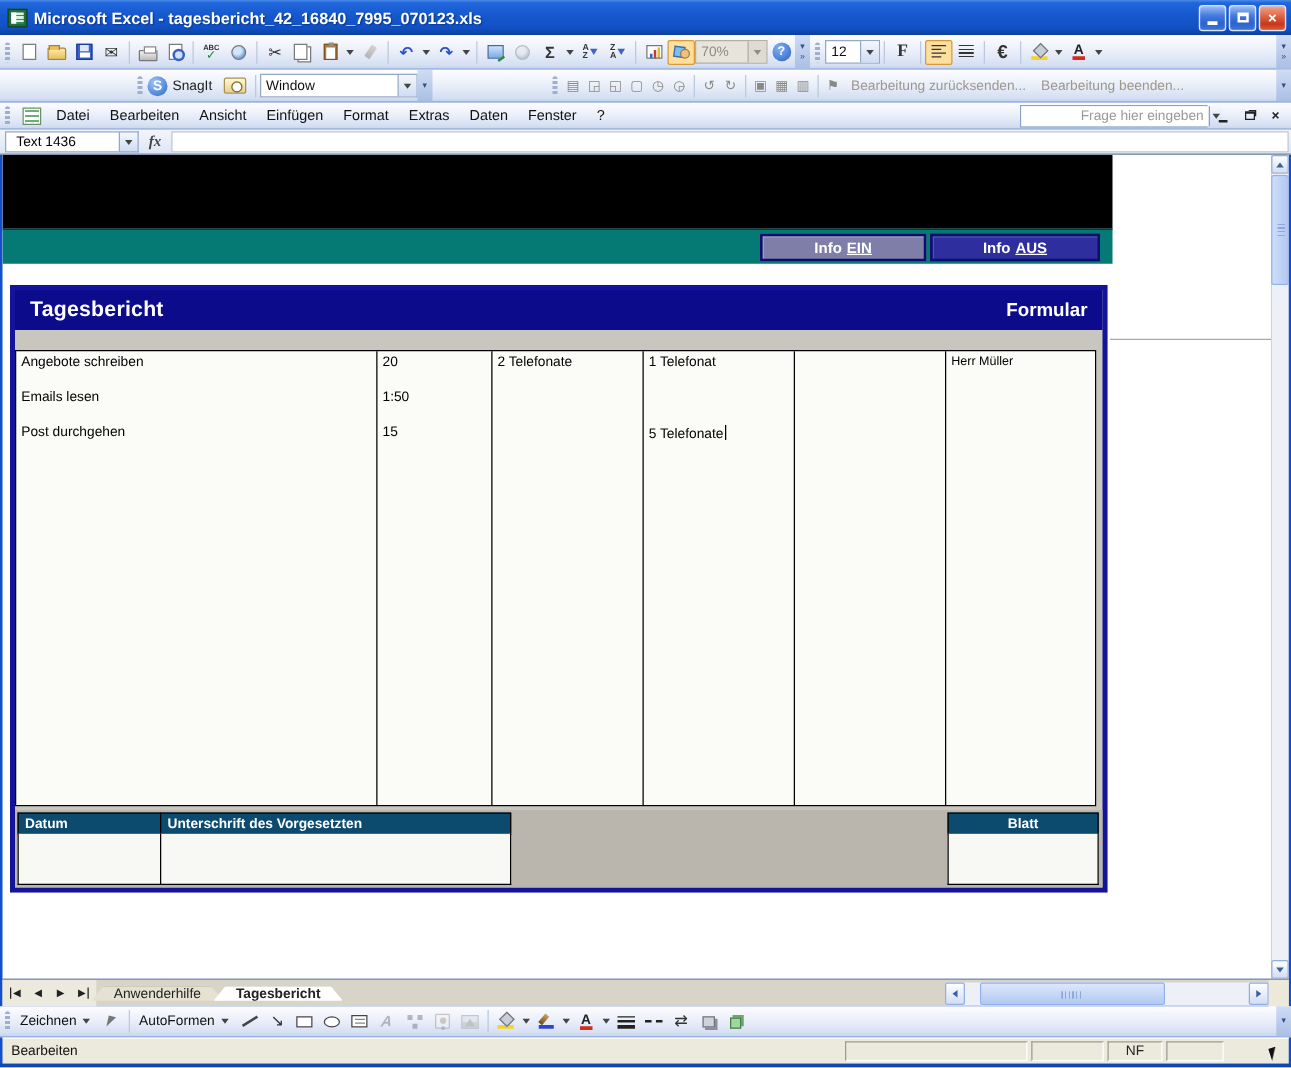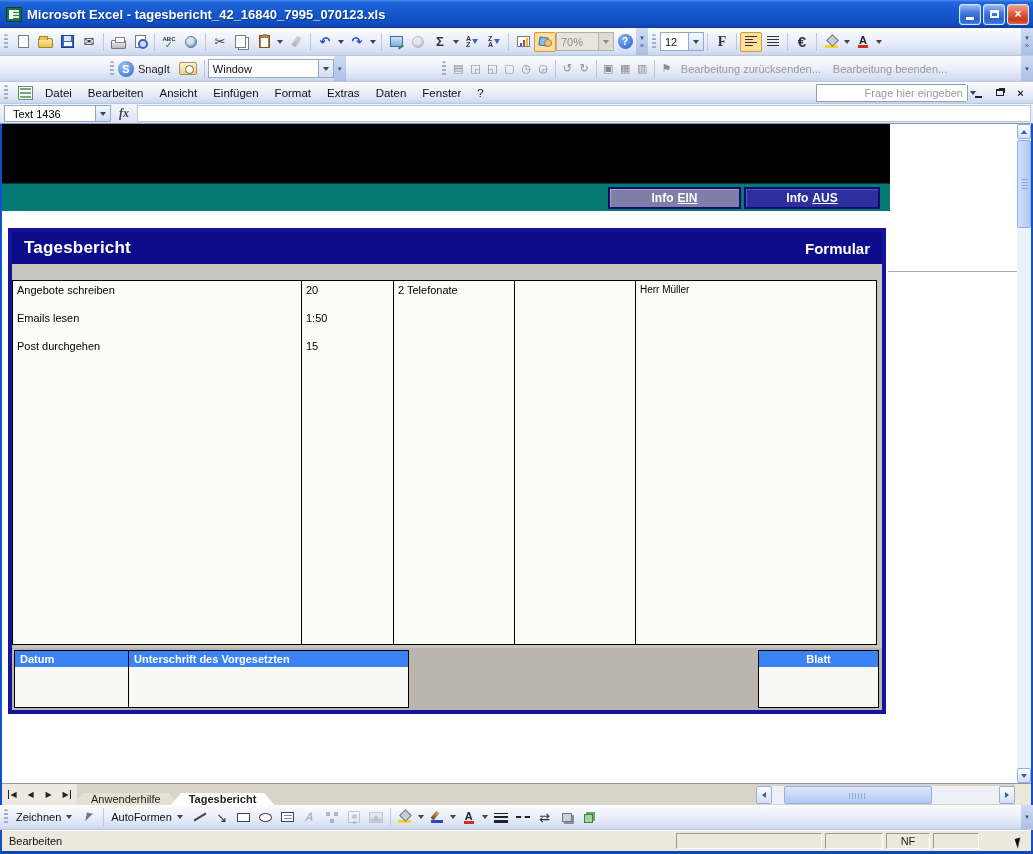--- a/index.html
+++ b/index.html
@@ -155,21 +155,21 @@
   .form-title { font-size:17px; font-weight:bold; letter-spacing:.2px; }
   .form-corner { font-size:15px; font-weight:bold; }
   .ftable { position:absolute; left:0; top:48px; width:865px; height:365px;
     display:flex; background:#fbfbf8; border:1px solid #000; }
   .fcol { border-right:1px solid #000; height:100%; overflow:hidden; }
   .fcol:last-child { border-right:none; }
   .cline { height:28px; padding:3px 4px 0 4px; font-size:11px; color:#000; white-space:nowrap; }
   .cline.small { font-size:10px; }
   .caret { display:inline-block; width:1px; height:12px; background:#000; vertical-align:-2px; margin-left:1px; }
   .ffooter { position:absolute; left:0; right:0; top:416px; height:62px; background:#bab6ae; }
-  .fhead { position:absolute; top:2px; height:18px; background:#3b82f6; border:1px solid #000;
+  .fhead { position:absolute; top:2px; height:18px; background:#0c4a6e; border:1px solid #000;
     color:#fff; font-size:11px; font-weight:bold; display:flex; align-items:center; padding:0 5px; }
   .fcell { position:absolute; top:19px; height:41px; background:#f8f8f4; border:1px solid #000; border-top:none; }
   .w-datum { left:2px; width:115px; }
   .w-unter { left:116px; width:281px; }
   .w-blatt { left:746px; width:121px; }
   .fhead.center { justify-content:center; }
 
   
   .vscroll { position:absolute; left:1017px; top:124px; width:14px; height:659px; background:#eef0f8; }
   .scrbtn { position:absolute; left:0; width:14px; height:15px; border-radius:2px; border:1px solid #93aee0;
@@ -184,21 +184,21 @@
     background:repeating-linear-gradient(180deg,#8fa8d8 0 1px,transparent 1px 3px); }
 
   
   .sheetbar { position:absolute; left:2px; top:783px; width:1029px; height:22px; background:#d8d4c8;
     display:flex; align-items:stretch; border-top:1px solid #8a97b0; }
   .navgrp { display:flex; align-items:center; background:#eceadf; padding:0 2px; gap:1px; }
   .nav-btn { width:17px; height:18px; display:flex; align-items:center; justify-content:center;
     font-size:8px; color:#222; }
   .nav-btn .bar-l { border-left:1px solid #222; padding-left:1px; }
   .nav-btn .bar-r { border-right:1px solid #222; padding-right:1px; }
-  .tabs { display:flex; align-items:flex-end; margin-left:4px; }
+  .tabs { display:flex; align-items:center; margin-left:4px; }
   .tab { display:flex; align-items:center; padding:0 18px; font-size:11px; color:#222;
     clip-path:polygon(10px 0, calc(100% - 10px) 0, 100% 100%, 0 100%);
     background:#e6e2d2; margin-left:-8px; filter:drop-shadow(0 0 .5px #6e6a5e); }
   .tab.active { background:#fff; font-weight:bold; z-index:2; }
   .hscroll { position:absolute; left:754px; top:2px; width:259px; height:18px; background:#eef0f8; border-radius:2px; }
   .hbtn { position:absolute; top:0; width:16px; height:18px; border-radius:2px; border:1px solid #93aee0;
     background:linear-gradient(180deg,#fdfefe,#d3ddf4); display:flex; align-items:center; justify-content:center; }
   .hthumb { position:absolute; left:28px; top:0; width:148px; height:18px; border-radius:2px; border:1px solid #90b0ea;
     background:linear-gradient(180deg,#dce7fd,#b3c9f2); }
   .hthumb::after { content:""; position:absolute; top:6px; left:64px; width:18px; height:6px;
@@ -486,20 +486,27 @@
           <div class="cline">20</div>
           <div class="cline">1:50</div>
           <div class="cline">15</div>
         </div>
         <div class="fcol" style="width:121px;">
           <div class="cline">2 Telefonate</div>
           <div class="cline"></div>
           <div class="cline"></div>
         </div>
         <div class="fcol" style="width:121px;">
+          <div class="cline">1 Telefonat</div>
+          <div class="cline"></div>
+          <div class="cline">
+            <span>5 Telefonate</span><span class="caret"></span>
+          </div>
+        </div>
+        <div class="fcol" style="width:121px;">
           <div class="cline"></div>
           <div class="cline"></div>
           <div class="cline"></div>
         </div>
         <div class="fcol" style="width:119px;">
           <div class="cline small">Herr Müller</div>
           <div class="cline small"></div>
           <div class="cline small"></div>
         </div>
       </div>

